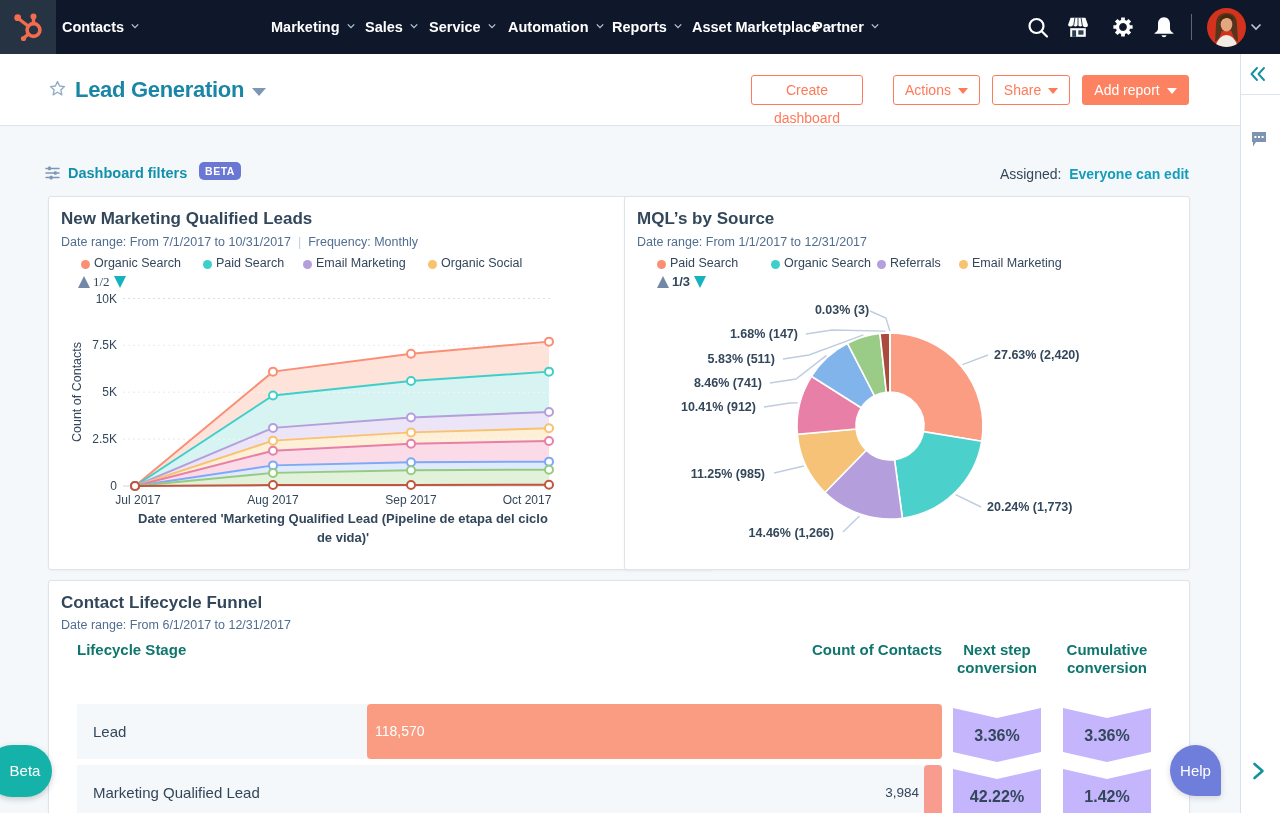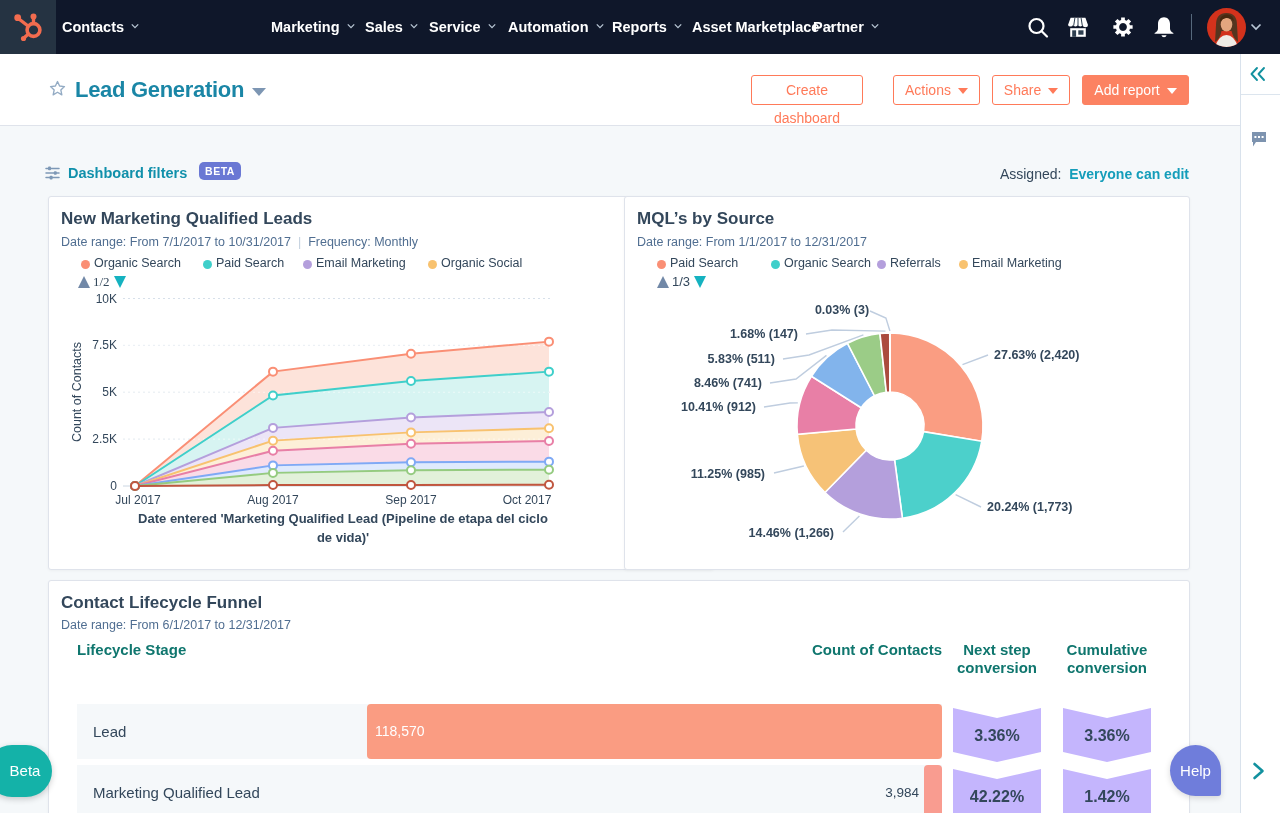--- a/index.html
+++ b/index.html
@@ -270,21 +270,21 @@
   <div class="abs" style="left:0; top:59px; width:566px; height:17px; font-size:12.5px; color:#33475b;">
     <span class="ldot" style="left:32px; background:#fa8f75"></span>
       <span class="litem" style="left:45px;">Paid Search</span>
     <span class="ldot" style="left:146px; background:#3fcfca"></span>
       <span class="litem" style="left:159px;">Organic Search</span>
     <span class="ldot" style="left:252px; background:#b49fdc"></span>
       <span class="litem" style="left:265px;">Referrals</span>
     <span class="ldot" style="left:334px; background:#f8c26f"></span>
       <span class="litem" style="left:347px;">Email Marketing</span>
   </div>
-  <div class="pager" style="left:32px; top:77px;"><span class="tri-up"></span>1/3<span class="tri-dn"></span></div>
+  <div class="pager" style="left:32px; top:77px;font-weight:bold;"><span class="tri-up"></span>1/3<span class="tri-dn"></span></div>
   <svg class="abs" style="left:0; top:0;" width="564" height="372" viewBox="0 0 564 372" id="donut">
       <path d="M 265 136 A 93 93 0 0 1 356.7331193742318 244.29819629475762 L 298.536839341117 234.5928889679759 A 34 34 0 0 0 265 195 Z" fill="#fa9d82" stroke="#fff" stroke-width="1.6"></path>
       <path d="M 356.7331193742318 244.29819629475762 A 93 93 0 0 1 277.4092406462238 321.16838257550205 L 269.5367116341033 262.6959678233018 A 34 34 0 0 0 298.536839341117 234.5928889679759 Z" fill="#4cd0cb" stroke="#fff" stroke-width="1.6"></path>
       <path d="M 277.4092406462238 321.16838257550205 A 93 93 0 0 1 199.94522716842482 295.4595857031335 L 241.2165346637252 253.2970528377047 A 34 34 0 0 0 269.5367116341033 262.6959678233018 Z" fill="#b49fdc" stroke="#fff" stroke-width="1.6"></path>
       <path d="M 199.94522716842482 295.4595857031335 A 93 93 0 0 1 172.36991442038277 237.2865701899393 L 231.1352375300324 232.0294987791176 A 34 34 0 0 0 241.2165346637252 253.2970528377047 Z" fill="#f6c277" stroke="#fff" stroke-width="1.6"></path>
       <path d="M 172.36991442038277 237.2865701899393 A 93 93 0 0 1 186.4462081289696 179.2174550401163 L 236.28140942349427 210.7999297996124 A 34 34 0 0 0 231.1352375300324 232.0294987791176 Z" fill="#e87fa6" stroke="#fff" stroke-width="1.6"></path>
       <path d="M 186.4462081289696 179.2174550401163 A 93 93 0 0 1 222.51876860691016 146.26944349681457 L 249.4692272326338 198.7544202031365 A 34 34 0 0 0 236.28140942349427 210.7999297996124 Z" fill="#82b4ec" stroke="#fff" stroke-width="1.6"></path>
       <path d="M 222.51876860691016 146.26944349681457 A 93 93 0 0 1 254.96896931564572 136.54255885322402 L 261.33274147023604 195.19835484956576 A 34 34 0 0 0 249.4692272326338 198.7544202031365 Z" fill="#9bcc87" stroke="#fff" stroke-width="1.6"></path>
       <path d="M 254.96896931564572 136.54255885322402 A 93 93 0 0 1 264.7662657526387 136.00029371927235 L 264.9145487697819 195.00010738123936 A 34 34 0 0 0 261.33274147023604 195.19835484956576 Z" fill="#ab4b3e" stroke="#fff" stroke-width="1.6"></path>
       <path d="M 264.7662657526387 136.00029371927235 A 93 93 0 0 1 264.94156638048804 136.0000183574636 L 264.97863717136124 195.00000671133077 A 34 34 0 0 0 264.9145487697819 195.00010738123936 Z" fill="#7a3329" stroke="#fff" stroke-width="1.6"></path>

